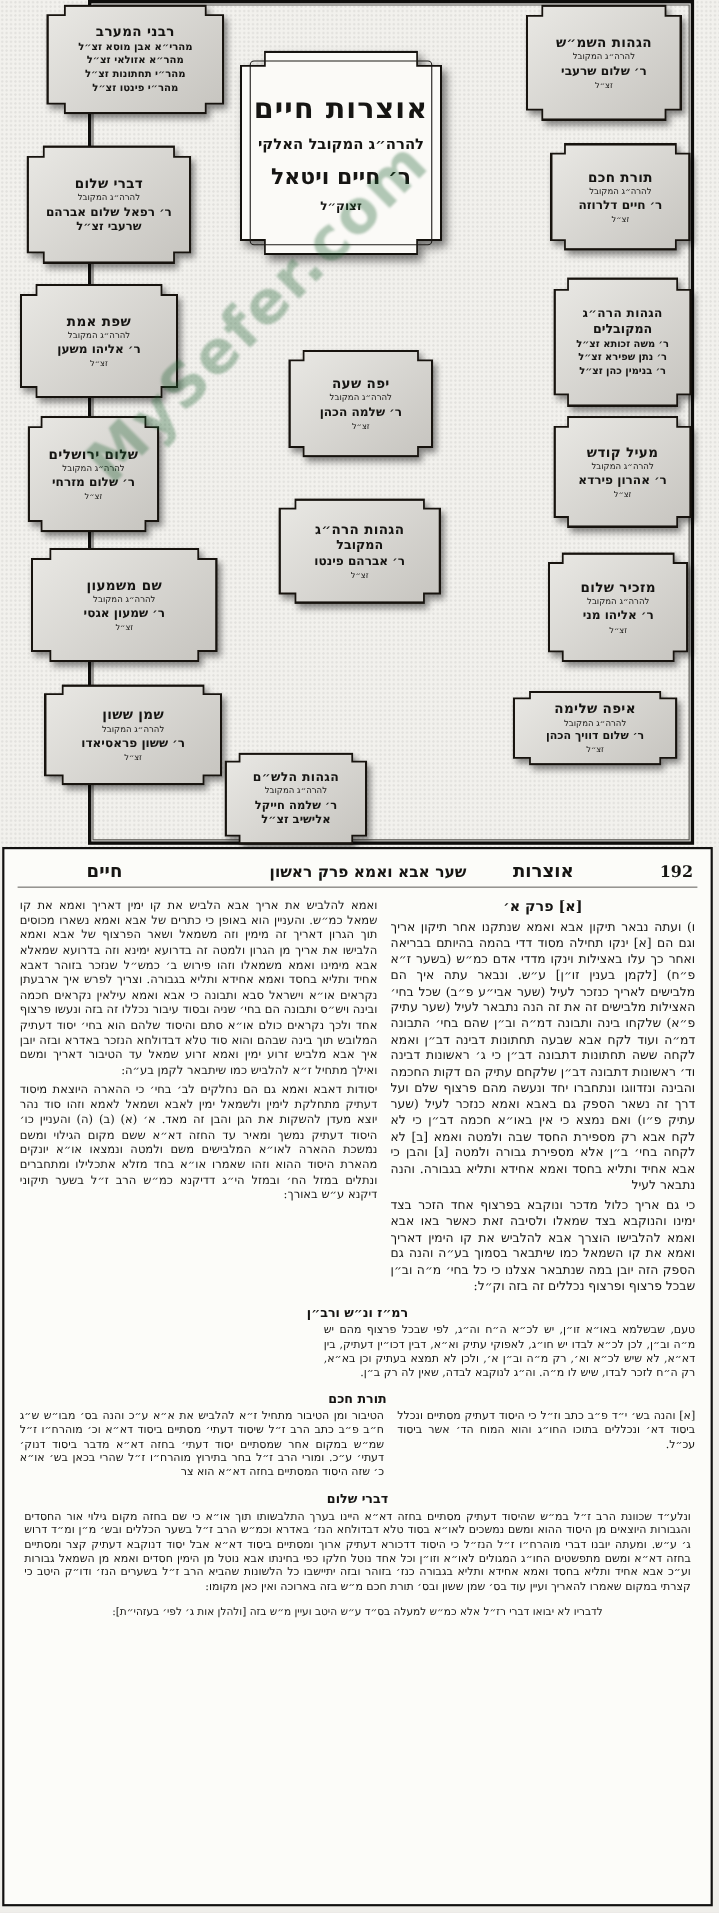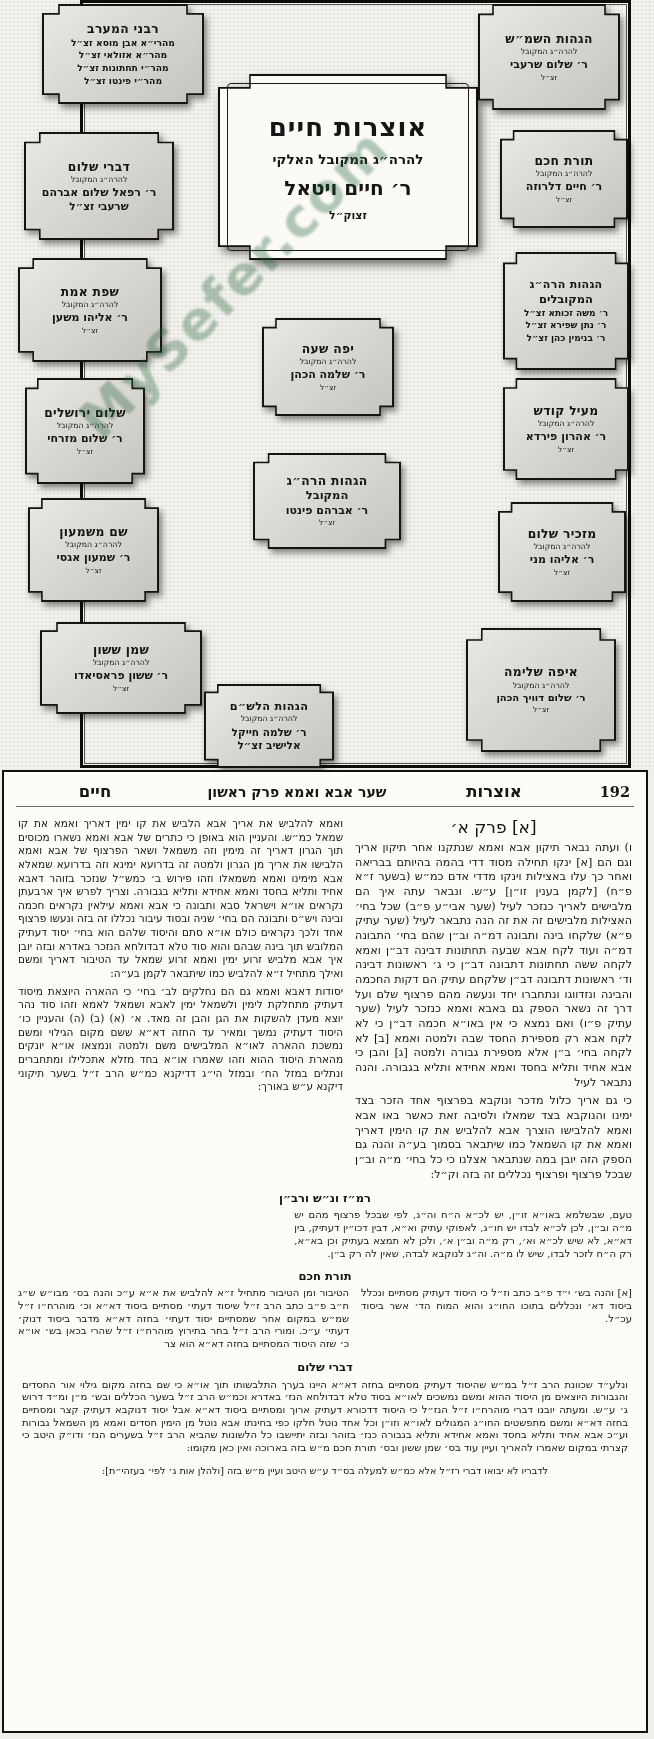--- a/index.html
+++ b/index.html
@@ -21,21 +21,21 @@
   .ln2{font-size:7.8px;margin-top:2px}
   .ln3{font-weight:700;font-size:11px;margin-top:2px}
   .ln4{font-size:7.5px;margin-top:2px}
   .ln5{font-size:7.5px}
   .plq--list .ln2,.plq--list .ln3,.plq--list .ln4,.plq--list .ln5{font-weight:700;font-size:9.2px;margin-top:2px}
   .plq--h2 .ln2{font-weight:700;font-size:11.5px;margin-top:1px}
   .plq--list2 .ln3,.plq--list2 .ln4,.plq--list2 .ln5{font-weight:700;font-size:9px;margin-top:2px}
   .plq--n4 .ln4{font-weight:700;font-size:10.5px;margin-top:1px}
   .plq--smname .ln3{font-size:10px}
   
-  .ccart{position:absolute;left:218px;top:74px;width:260px;height:186px;filter:drop-shadow(4px 5px 4px rgba(0,0,0,.5));
+  .ccart{position:absolute;left:218px;top:46px;width:184px;height:186px;filter:drop-shadow(4px 5px 4px rgba(0,0,0,.5));
        --pc:polygon(12% 0,88% 0,88% 7%,100% 7%,100% 93%,88% 93%,88% 100%,12% 100%,12% 93%,0 93%,0 7%,12% 7%);}
   .ccart::before{content:"";position:absolute;inset:0;background:#14110d;clip-path:var(--pc);}
   .ccart::after{content:"";position:absolute;inset:2px;background:#fbfaf7;clip-path:var(--pc);}
   .cc-inner{position:absolute;inset:9px;border:1.5px solid #1c1a17;border-radius:4px;z-index:1;}
   .cc-txt{position:relative;z-index:2;height:100%;display:flex;flex-direction:column;justify-content:center;
           align-items:center;text-align:center;direction:rtl;}
   .cc-title{font-weight:700;font-size:26px;letter-spacing:1px;}
   .cc-l2{font-size:13.5px;margin-top:9px;font-weight:600;}
   .cc-l3{font-weight:700;font-size:20px;margin-top:9px;}
   .cc-l4{font-size:11px;margin-top:9px;font-weight:600;}
@@ -43,28 +43,28 @@
   .wm{position:absolute;color:rgba(27,94,46,.33);font-weight:700;font-size:54px;letter-spacing:2px;
       transform:rotate(-45deg);white-space:nowrap;z-index:30;pointer-events:none;filter:blur(1px);
       font-family:"DejaVu Sans",sans-serif;}
   .wm1{left:28px;top:252px;}
   
   .text-page{position:absolute;left:2px;top:770px;width:646px;height:963px;border:2px solid #121110;
     background:#fcfcf9;box-sizing:border-box;padding:8px 10px 6px 10px;direction:rtl;}
   .pg-hdr{display:grid;grid-template-columns:66px 140px 1fr 150px;align-items:baseline;padding:2px 6px 0 6px;}
   .pg-num{font-size:14.5px;font-weight:600;direction:ltr;text-align:right;}
   .pg-hr{text-align:center;font-weight:700;font-size:16.5px;}
-  .pg-hc{text-align:center;font-weight:700;font-size:14px;}
+  .pg-hc{font-weight:700;font-size:14px;}
   .pg-hl{text-align:center;font-weight:700;font-size:16.5px;}
   .pg-rule{border-bottom:1px solid #6b6a66;margin:5px 2px 0 2px;}
   .cols{display:flex;gap:12px;padding:10px 4px 0 4px;align-items:flex-start;}
   .col-main{width:46%;}
   .col-comm{width:54%;}
   .m-title{text-align:center;font-weight:700;font-size:14.5px;margin-bottom:6px;}
-  .m-sub{text-align:center;font-weight:400;font-size:17px;margin-bottom:4px;}
+  .m-sub{text-align:center;font-weight:700;font-size:13px;margin-bottom:4px;}
   .jpara{text-align:justify;font-size:11.2px;line-height:1.31;}
   .cpara{text-align:justify;font-size:10.5px;line-height:1.3;}
   .jpara+.jpara,.cpara+.cpara{margin-top:4px;}
   .sec{margin-top:9px;padding:0 4px;}
   .sec-title{text-align:center;font-weight:700;font-size:11.5px;margin-bottom:4px;}
   .sec-cols{display:flex;gap:12px;align-items:flex-start;}
   .sec-col-r{width:45%;}
   .sec-col-l{width:55%;}
   .spara{text-align:justify;font-size:10px;line-height:1.27;}
   .wide{padding:0 4px;}
@@ -117,21 +117,21 @@
     </div>
     <div class="plq" style="left:25px;top:378px;width:120px;height:106px">
       <div class="ptxt">
         <div class="ln1">שלום ירושלים</div>
         <div class="ln2">להרה״ג המקובל</div>
         <div class="ln3">ר׳ שלום מזרחי</div>
         <div class="ln4">זצ״ל</div>
         <div class="ln5"></div>
       </div>
     </div>
-    <div class="plq" style="left:28px;top:498px;width:131px;height:104px">
+    <div class="plq" style="left:28px;top:498px;width:170px;height:104px">
       <div class="ptxt">
         <div class="ln1">שם משמעון</div>
         <div class="ln2">להרה״ג המקובל</div>
         <div class="ln3">ר׳ שמעון אגסי</div>
         <div class="ln4">זצ״ל</div>
         <div class="ln5"></div>
       </div>
     </div>
     <div class="plq" style="left:40px;top:622px;width:162px;height:92px">
       <div class="ptxt">
@@ -181,21 +181,21 @@
     </div>
     <div class="plq" style="left:498px;top:502px;width:128px;height:100px">
       <div class="ptxt">
         <div class="ln1">מזכיר שלום</div>
         <div class="ln2">להרה״ג המקובל</div>
         <div class="ln3">ר׳ אליהו מני</div>
         <div class="ln4">זצ״ל</div>
         <div class="ln5"></div>
       </div>
     </div>
-    <div class="plq plq--smname" style="left:466px;top:628px;width:150px;height:124px">
+    <div class="plq plq--smname" style="left:466px;top:628px;width:150px;height:68px">
       <div class="ptxt">
         <div class="ln1">איפה שלימה</div>
         <div class="ln2">להרה״ג המקובל</div>
         <div class="ln3">ר׳ שלום דוויך הכהן</div>
         <div class="ln4">זצ״ל</div>
         <div class="ln5"></div>
       </div>
     </div>
 
     <div class="plq" style="left:262px;top:318px;width:132px;height:98px">

